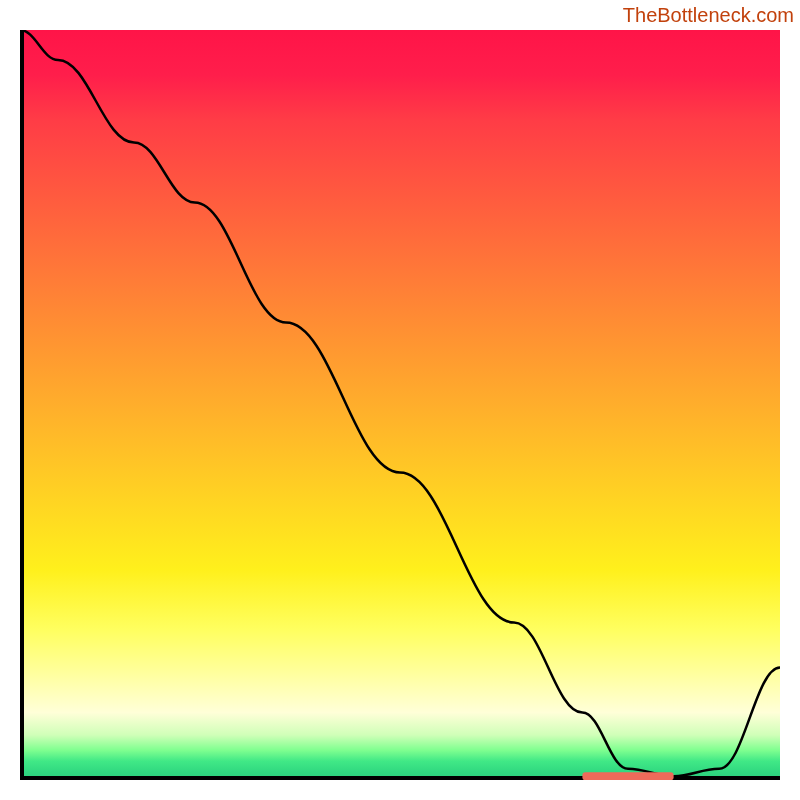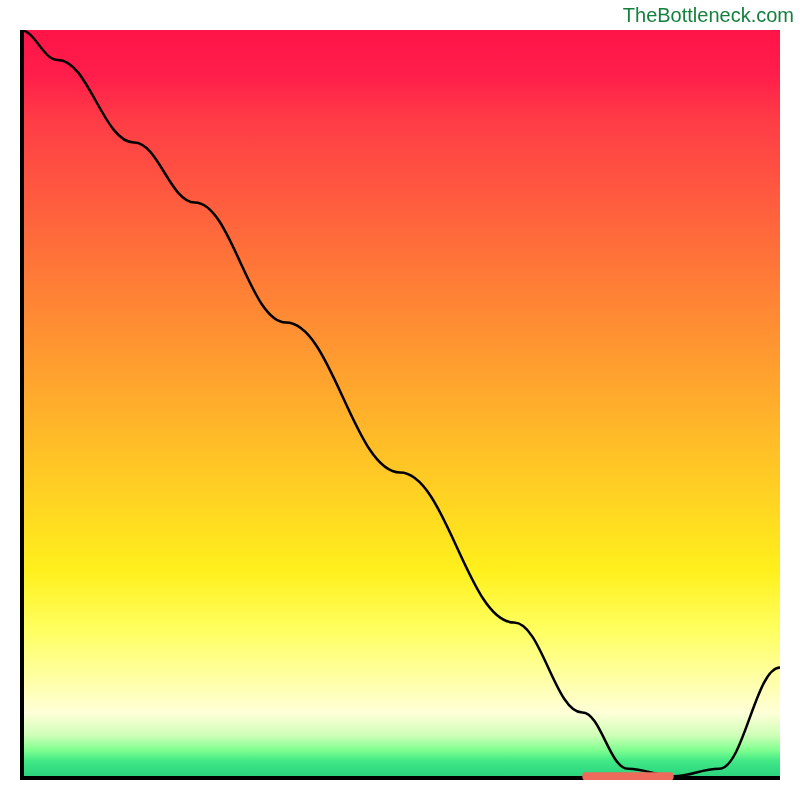--- a/index.html
+++ b/index.html
@@ -13,21 +13,21 @@
     position: relative;
     width: 800px;
     height: 800px;
     background: white;
   }
   .attribution {
     position: absolute;
     top: 4px;
     right: 6px;
     font-size: 20px;
-    color: #15803d;
+    color: #c2410c;
     font-family: Arial, sans-serif;
   }
   .plot-area {
     position: absolute;
     left: 20px;
     top: 30px;
     width: 760px;
     height: 750px;
   }
   .gradient-bg {

